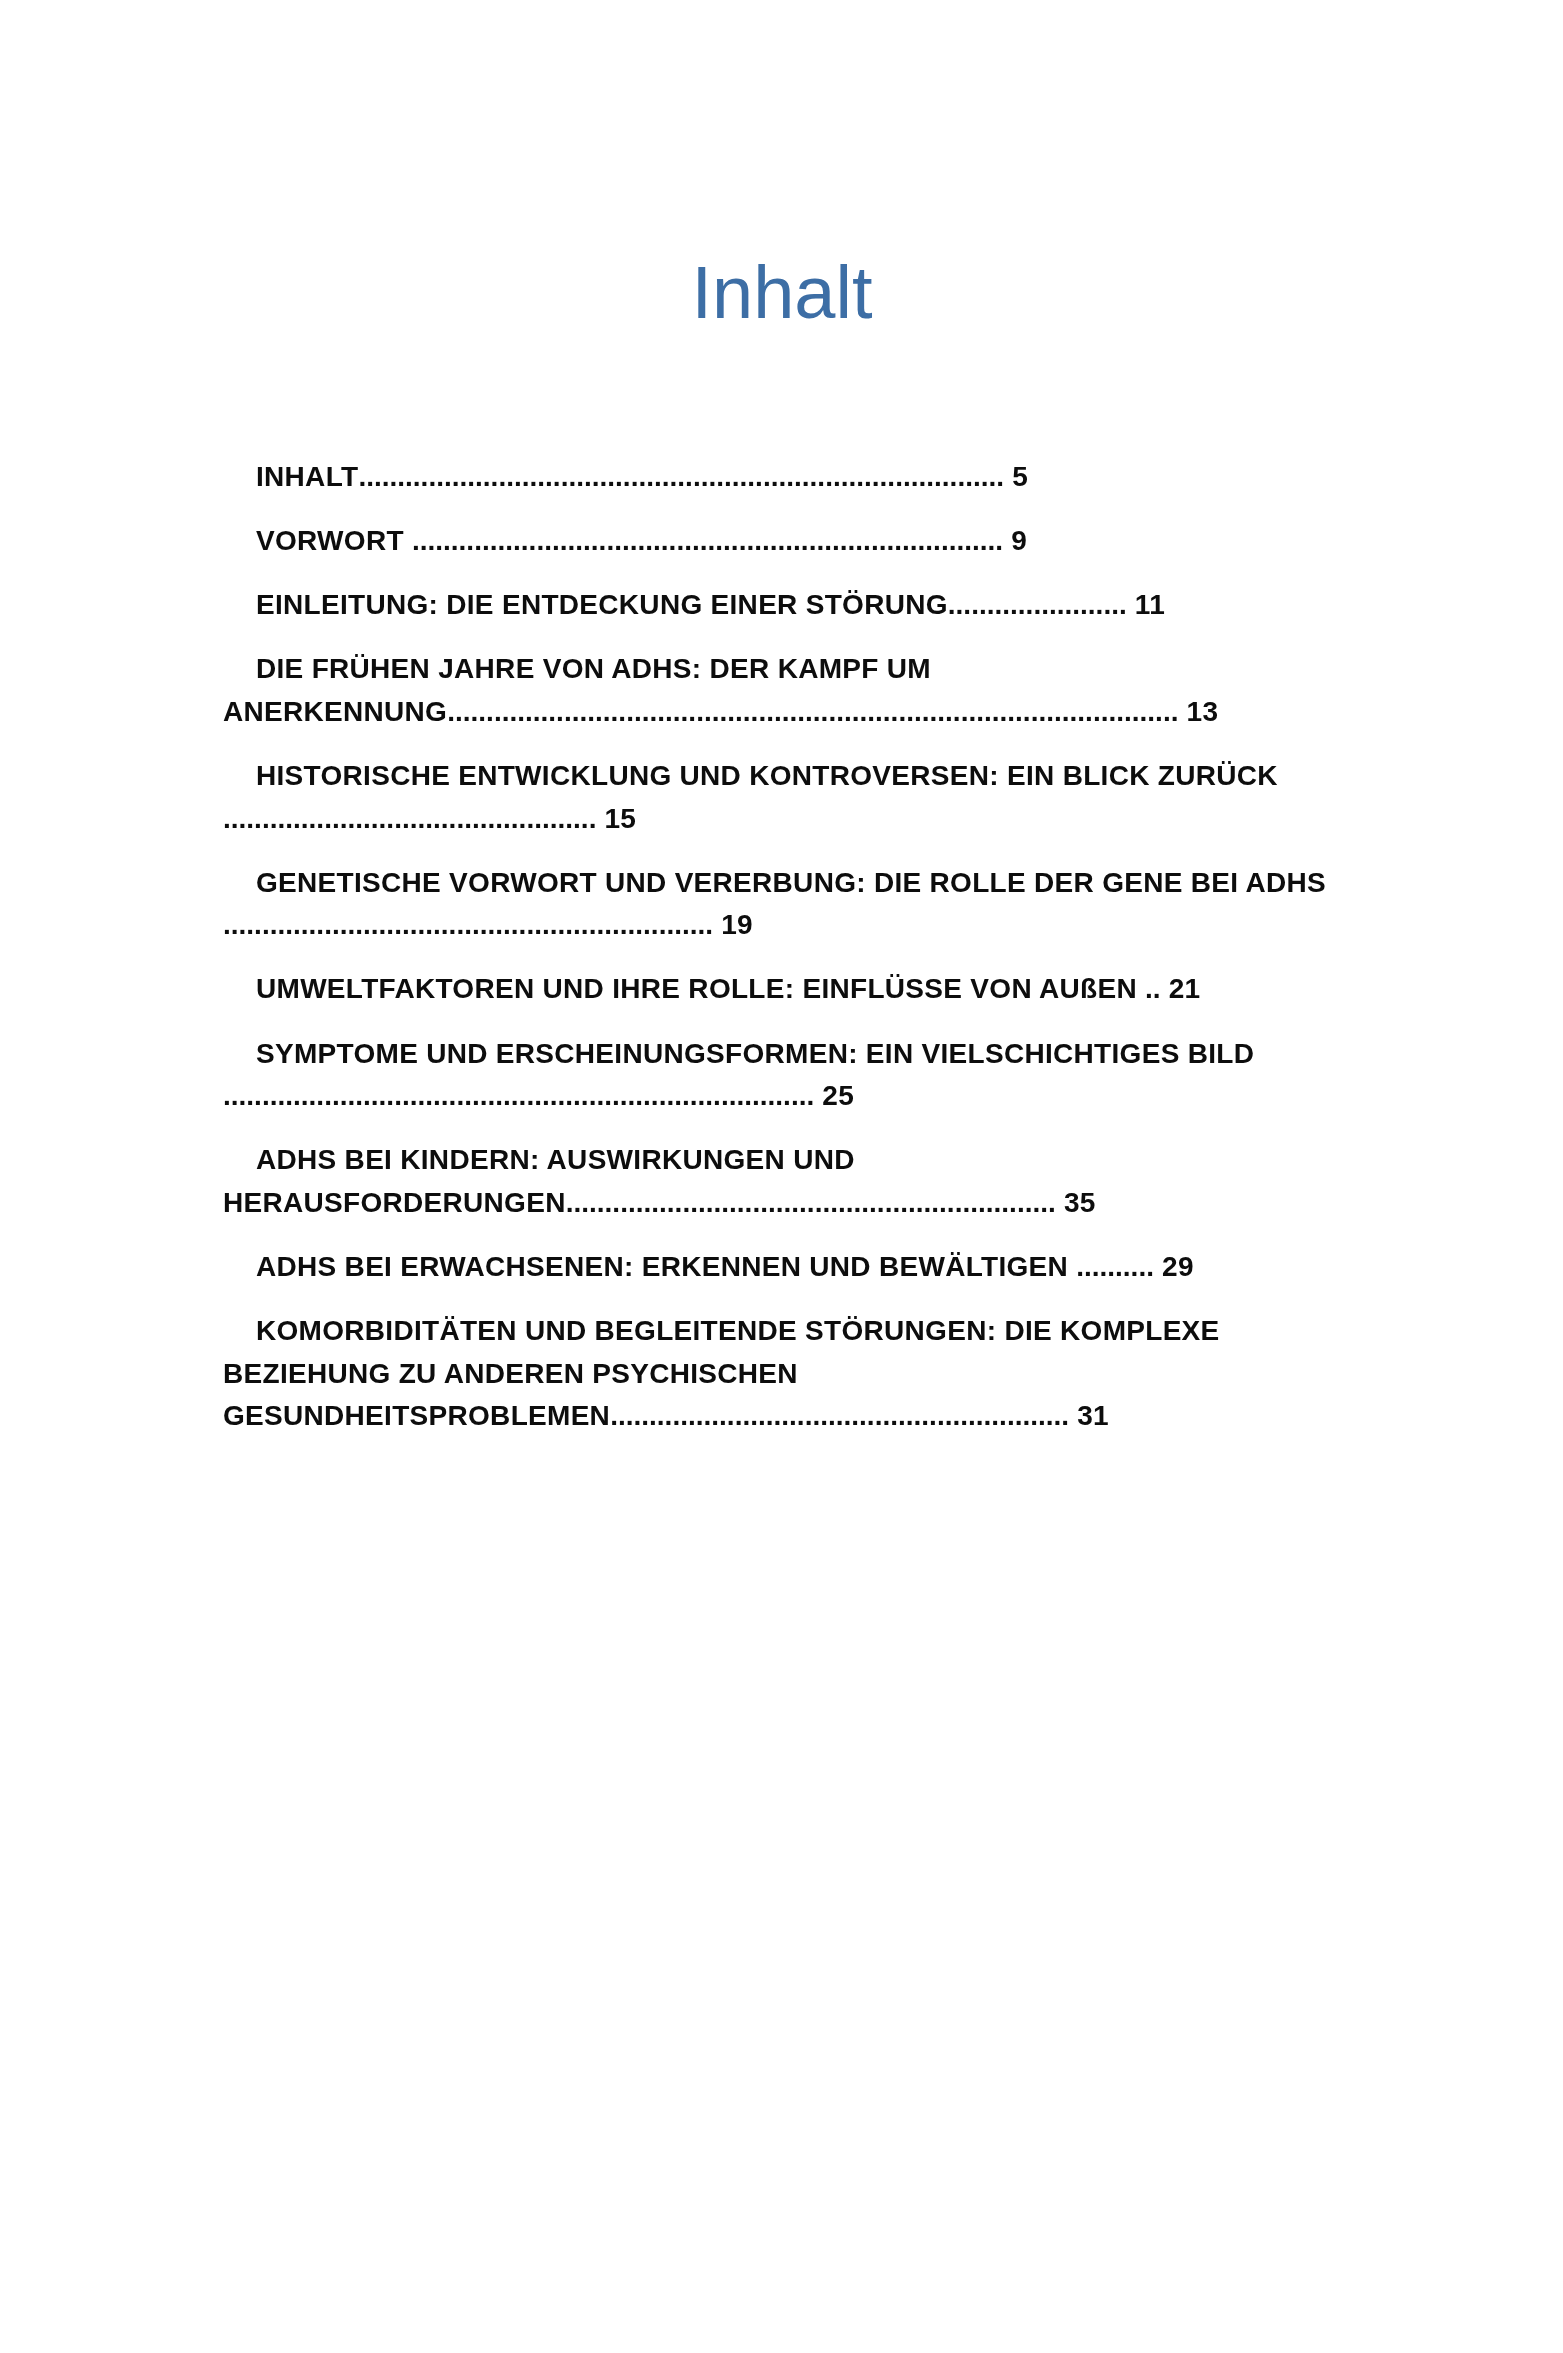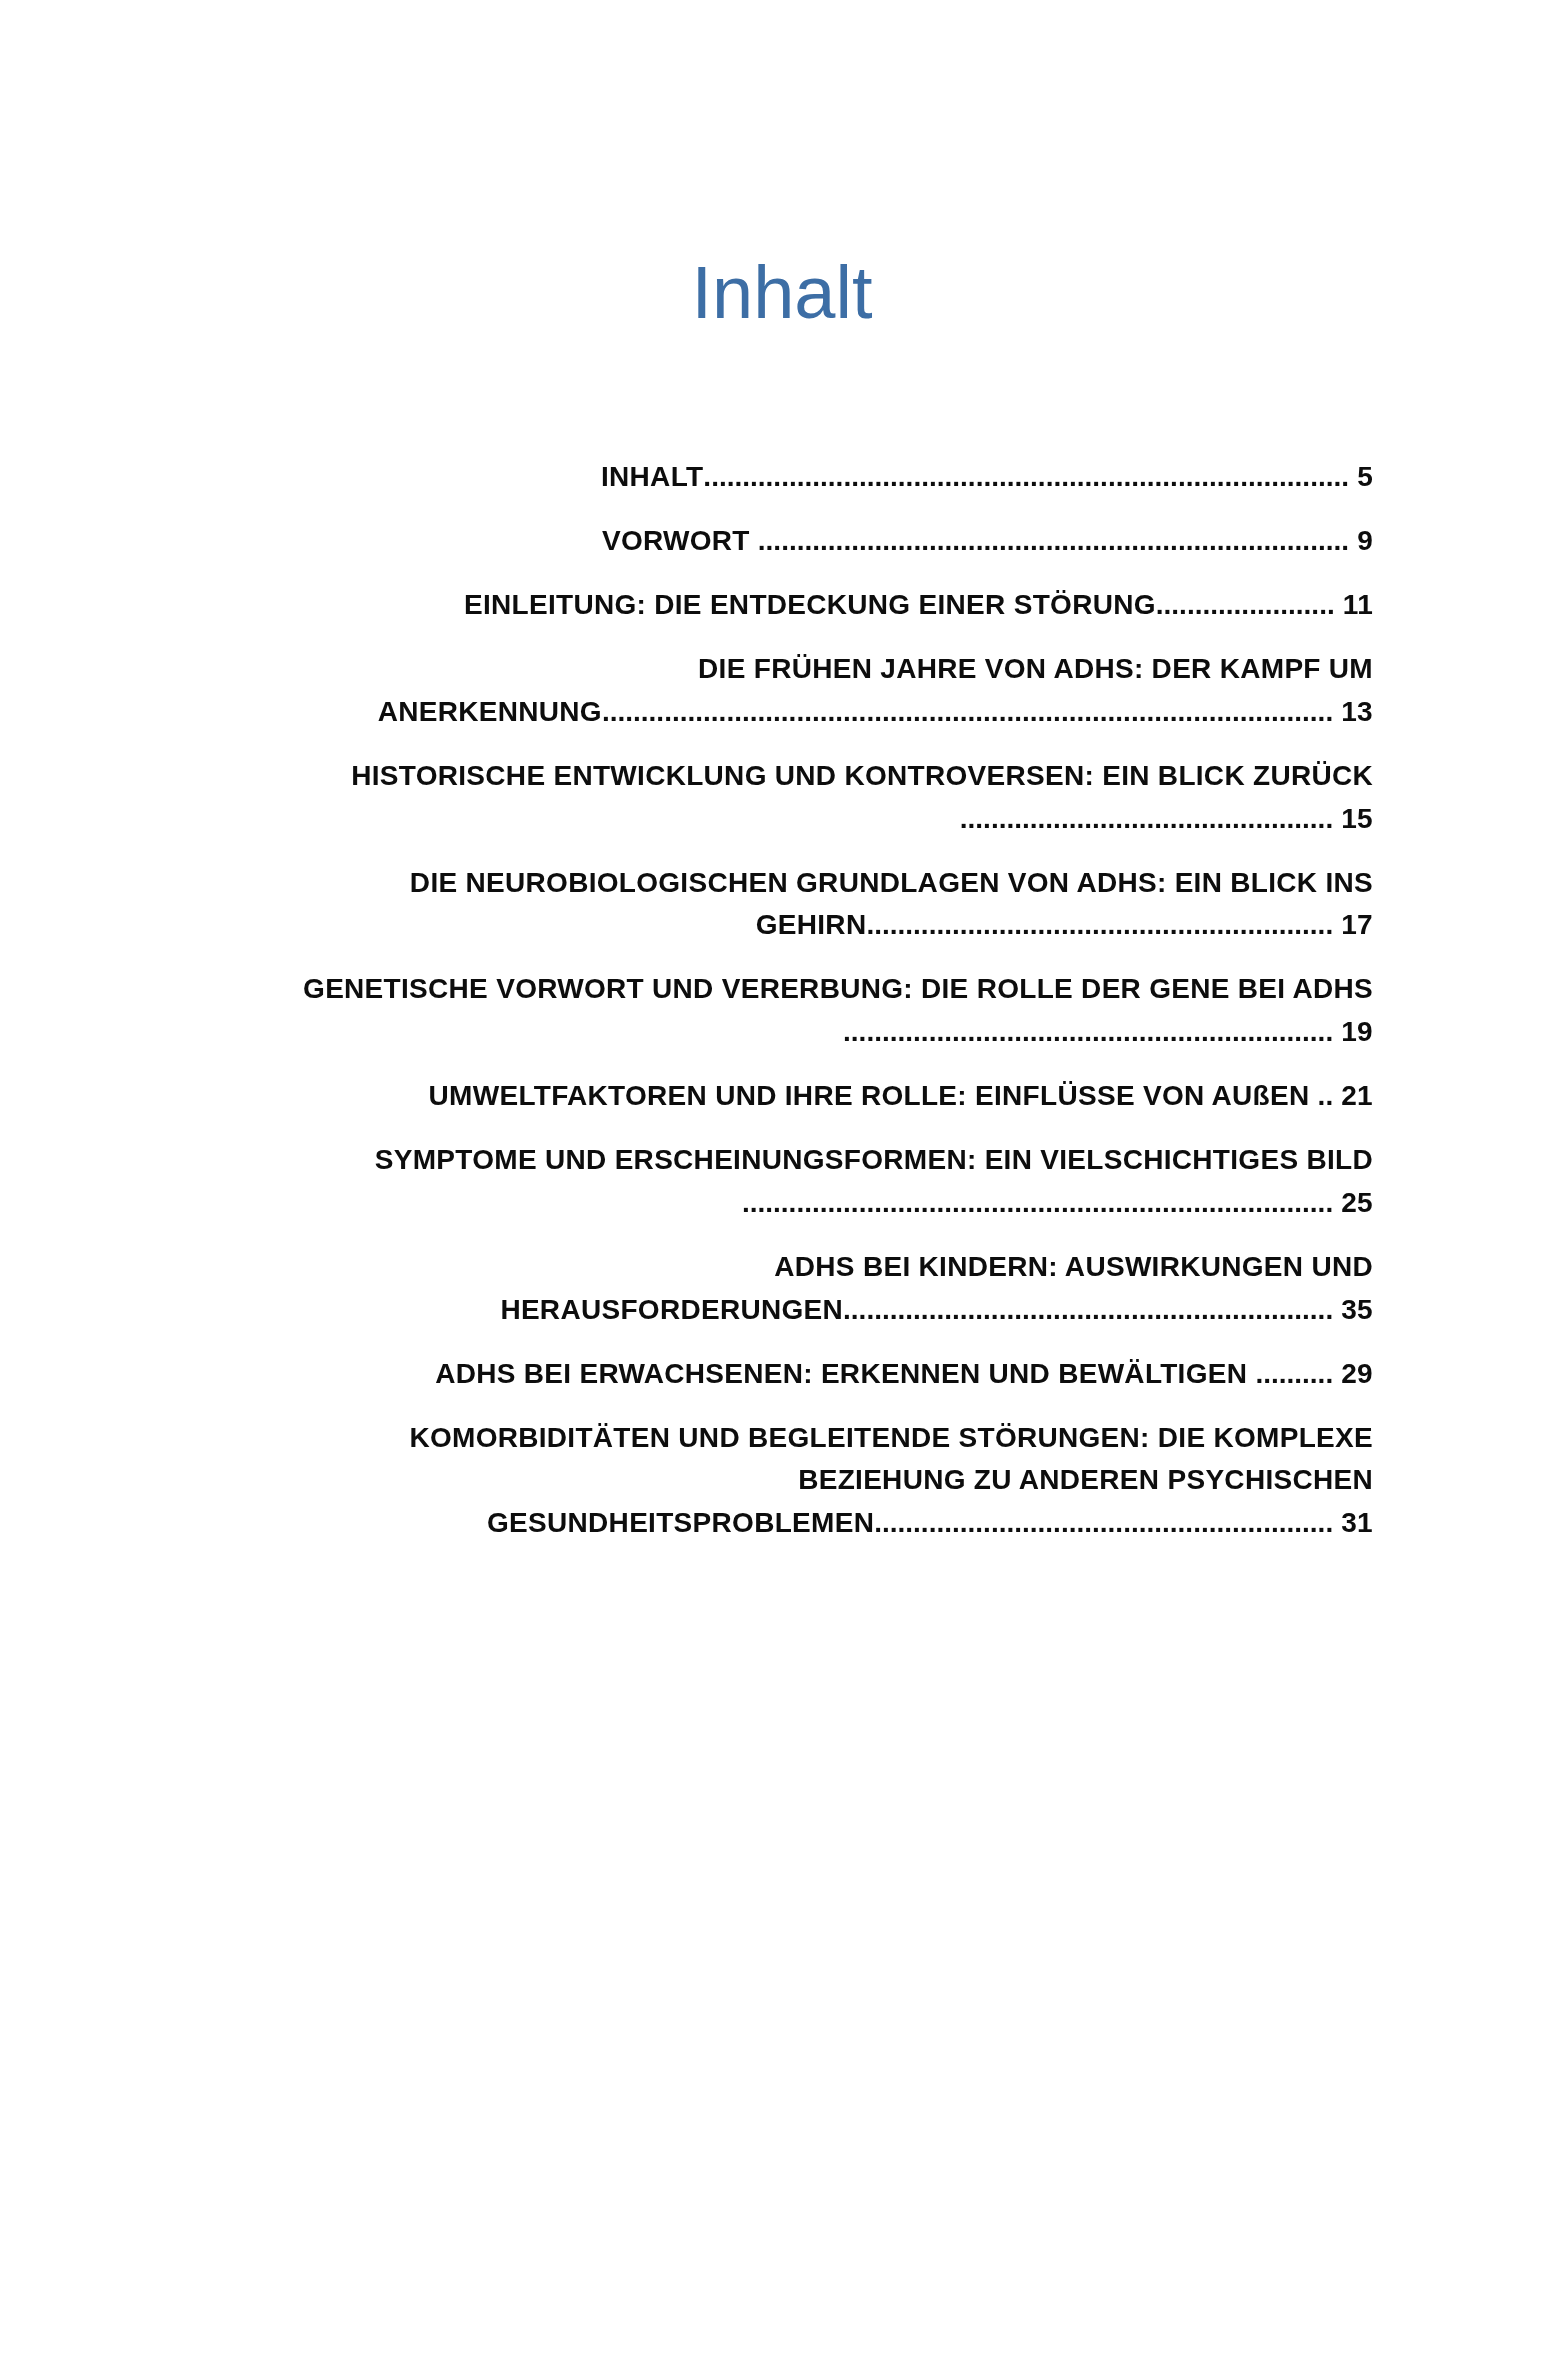--- a/index.html
+++ b/index.html
@@ -42,21 +42,20 @@
   }
   .toc-entry {
     position: relative;
     margin-bottom: 21.6px;
     font-size: 28px;
     font-weight: bold;
     letter-spacing: 0.3px;
     line-height: 1.52;
     color: #0d0d0d;
     text-indent: 33px;
-    text-align: right;
   }
   
   .entry-body {
     display: inline;
   }
   .leader {
     display: inline;
     letter-spacing: 0px;
     font-weight: bold;
   }
@@ -75,21 +74,20 @@
 <div class="page">
 
   <h1 class="toc-title">Inhalt</h1>
 
   <div class="toc-list">
       <div class="toc-entry"><span class="entry-body">INHALT</span><span class="leader">...................................................................................</span><span class="pagenum"> 5</span></div>
       <div class="toc-entry"><span class="entry-body">VORWORT</span><span class="sp"> </span><span class="leader">............................................................................</span><span class="pagenum"> 9</span></div>
       <div class="toc-entry"><span class="entry-body">EINLEITUNG: DIE ENTDECKUNG EINER STÖRUNG</span><span class="leader">.......................</span><span class="pagenum"> 11</span></div>
       <div class="toc-entry"><span class="entry-body">DIE FRÜHEN JAHRE VON ADHS: DER KAMPF UM ANERKENNUNG</span><span class="leader">..............................................................................................</span><span class="pagenum"> 13</span></div>
       <div class="toc-entry"><span class="entry-body">HISTORISCHE ENTWICKLUNG UND KONTROVERSEN: EIN BLICK ZURÜCK</span><span class="sp"> </span><span class="leader">................................................</span><span class="pagenum"> 15</span></div>
-      <div class="toc-entry"><span class="entry-body">DIE NEUROBIOLOGISCHEN GRUNDLAGEN VON ADHS: EIN BLICK INS GEHIRN</span><span class="leader">............................................................</span><span class="pagenum"> 17</span></div>
       <div class="toc-entry"><span class="entry-body">GENETISCHE VORWORT UND VERERBUNG: DIE ROLLE DER GENE BEI ADHS</span><span class="sp"> </span><span class="leader">...............................................................</span><span class="pagenum"> 19</span></div>
       <div class="toc-entry"><span class="entry-body">UMWELTFAKTOREN UND IHRE ROLLE: EINFLÜSSE VON AUßEN</span><span class="sp"> </span><span class="leader">..</span><span class="pagenum"> 21</span></div>
       <div class="toc-entry"><span class="entry-body">SYMPTOME UND ERSCHEINUNGSFORMEN: EIN VIELSCHICHTIGES BILD</span><span class="sp"> </span><span class="leader">............................................................................</span><span class="pagenum"> 25</span></div>
       <div class="toc-entry"><span class="entry-body">ADHS BEI KINDERN: AUSWIRKUNGEN UND HERAUSFORDERUNGEN</span><span class="leader">...............................................................</span><span class="pagenum"> 35</span></div>
       <div class="toc-entry"><span class="entry-body">ADHS BEI ERWACHSENEN: ERKENNEN UND BEWÄLTIGEN</span><span class="sp"> </span><span class="leader">..........</span><span class="pagenum"> 29</span></div>
       <div class="toc-entry"><span class="entry-body">KOMORBIDITÄTEN UND BEGLEITENDE STÖRUNGEN: DIE KOMPLEXE BEZIEHUNG ZU ANDEREN PSYCHISCHEN GESUNDHEITSPROBLEMEN</span><span class="leader">...........................................................</span><span class="pagenum"> 31</span></div>
     </div>
 
 </div>
 

